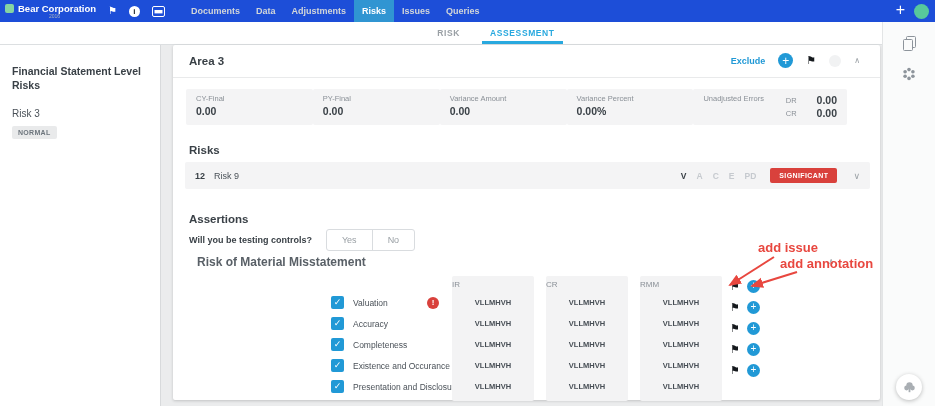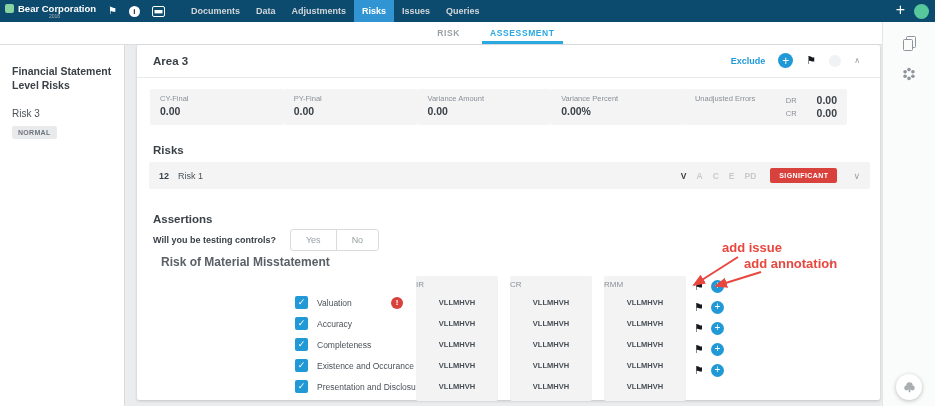--- a/index.html
+++ b/index.html
@@ -1,20 +1,20 @@
 <!DOCTYPE html>
 <html><head>
 <meta charset="utf-8">
 <style>
 * { margin:0; padding:0; box-sizing:border-box; }
 html,body { width:935px; height:406px; overflow:hidden; }
 body { font-family:"Liberation Sans", sans-serif; background:#fff; position:relative; color:#3a4147; }
 
 
-.navbar { height:22px; background:#0c4a6e; display:flex; align-items:center; color:#fff; }
+.navbar { height:22px; background:#1d4ed8; display:flex; align-items:center; color:#fff; }
 .logo { display:flex; flex-direction:column; padding-left:5px; width:102px; }
 .logo-row { display:flex; align-items:center; gap:4px; }
 .logo-sq { width:9px; height:9px; border-radius:2px; background:#86d4a2; }
 .logo-name { font-size:9.5px; font-weight:bold; white-space:nowrap; }
 .logo-year { font-size:5px; color:#aeb6bc; margin-left:44px; margin-top:-1px; }
 .nav-icons { display:flex; gap:12px; margin-left:6px; align-items:center; }
 .nav-flag { font-size:10px; line-height:1; }
 .nav-info { width:11px; height:11px; border-radius:50%; background:#fff; color:#22272b; font-size:8px; font-weight:bold; display:flex; align-items:center; justify-content:center; }
 .nav-report { display:flex; }
 .nav-menu { display:flex; margin-left:18px; height:100%; align-items:center; }
@@ -25,21 +25,21 @@
 .avatar { width:15px; height:15px; border-radius:50%; background:#57c89c; }
 
 
 .shell { display:flex; height:384px; }
 .left-region { width:882px; display:flex; flex-direction:column; }
 .tabbar { height:23px; background:#fff; border-bottom:1px solid #dcdfe1; display:flex; justify-content:center; align-items:flex-end; gap:14px; padding-left:110px; }
 .tab { font-size:8.5px; font-weight:bold; letter-spacing:.6px; color:#9aa0a5; padding:0 8px 6px; cursor:pointer; }
 .tab.active { color:#29a9df; border-bottom:3px solid #29a9df; padding-bottom:3px; }
 
 .body-row { flex:1; display:flex; min-height:0; }
-.sidebar { width:125px; background:#fff; border-right:1px solid #d8dadc; padding:20px 8px 12px 12px; }
+.sidebar { width:161px; background:#fff; border-right:1px solid #d8dadc; padding:20px 8px 12px 12px; }
 .sidebar-title { font-size:10.5px; font-weight:bold; color:#3a4147; line-height:1.3; }
 .sidebar-risk { font-size:10px; color:#4a5158; margin-top:16px; }
 .badge-normal { display:inline-block; margin-top:7px; background:#e9eaeb; color:#6d757d; font-size:7px; font-weight:bold; padding:3px 6px; border-radius:2px; letter-spacing:.3px; }
 
 .main { flex:1; background:#ebeced; min-width:0; }
 .card { position:relative; margin:0 2px 0 12px; height:355px; background:#fff; border-radius:2px; box-shadow:0 1px 3px rgba(0,0,0,.18); }
 
 
 .card-header { display:flex; align-items:center; justify-content:space-between; padding:8px 20px 9px 16px; border-bottom:1px solid #e9eaeb; }
 .card-title { font-size:11.5px; font-weight:bold; }
@@ -195,21 +195,21 @@
                   <span class="k">CR</span>
                   <span class="v">0.00</span>
                 </div>
               </div>
             </div>
 
           <div class="risks-section">
             <div class="section-heading">Risks</div>
             <div class="risk-row">
               <span class="risk-id">12</span>
-              <span class="risk-name">Risk 1</span>
+              <span class="risk-name">Risk 9</span>
               <div class="risk-right">
                 <div class="letters">
                     <span class="aletter active">V</span>
                     <span class="aletter">A</span>
                     <span class="aletter">C</span>
                     <span class="aletter">E</span>
                     <span class="aletter">PD</span>
                   </div>
                 <span class="badge-significant">SIGNIFICANT</span>
                 <span class="risk-chev">∨</span>

